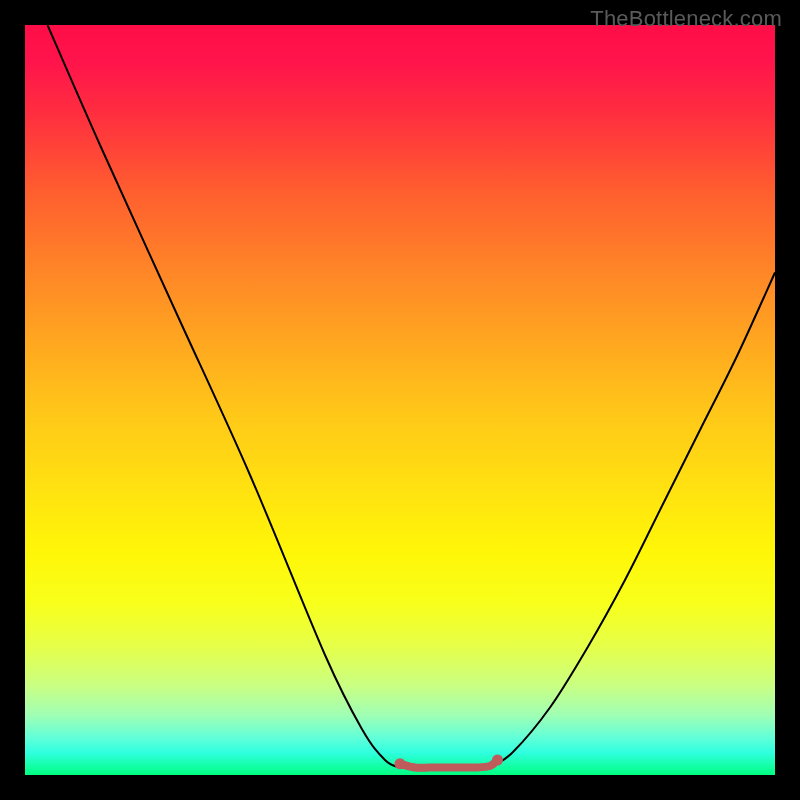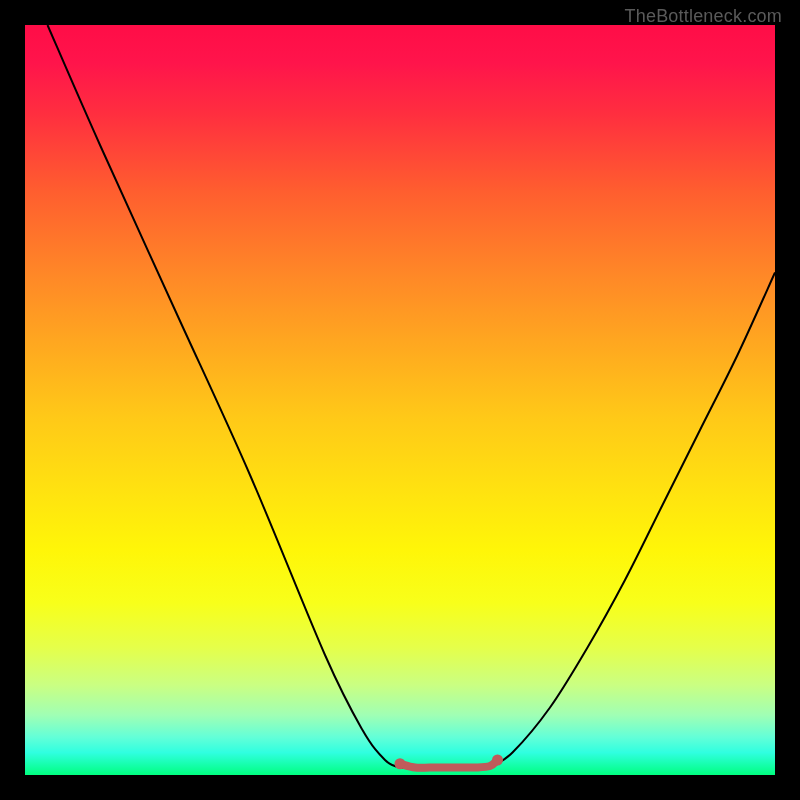--- a/index.html
+++ b/index.html
@@ -9,21 +9,21 @@
     height: 800px;
     background: #000000;
     position: relative;
     font-family: Arial, Helvetica, sans-serif;
   }
   .watermark {
     position: absolute;
     top: 6px;
     right: 18px;
     color: #5a5a5a;
-    font-size: 18px;
+    font-size: 22px;
     font-weight: 500;
     letter-spacing: 0.2px;
     z-index: 10;
   }
   .plot-area {
     position: absolute;
     left: 25px;
     top: 25px;
     width: 750px;
     height: 750px;

